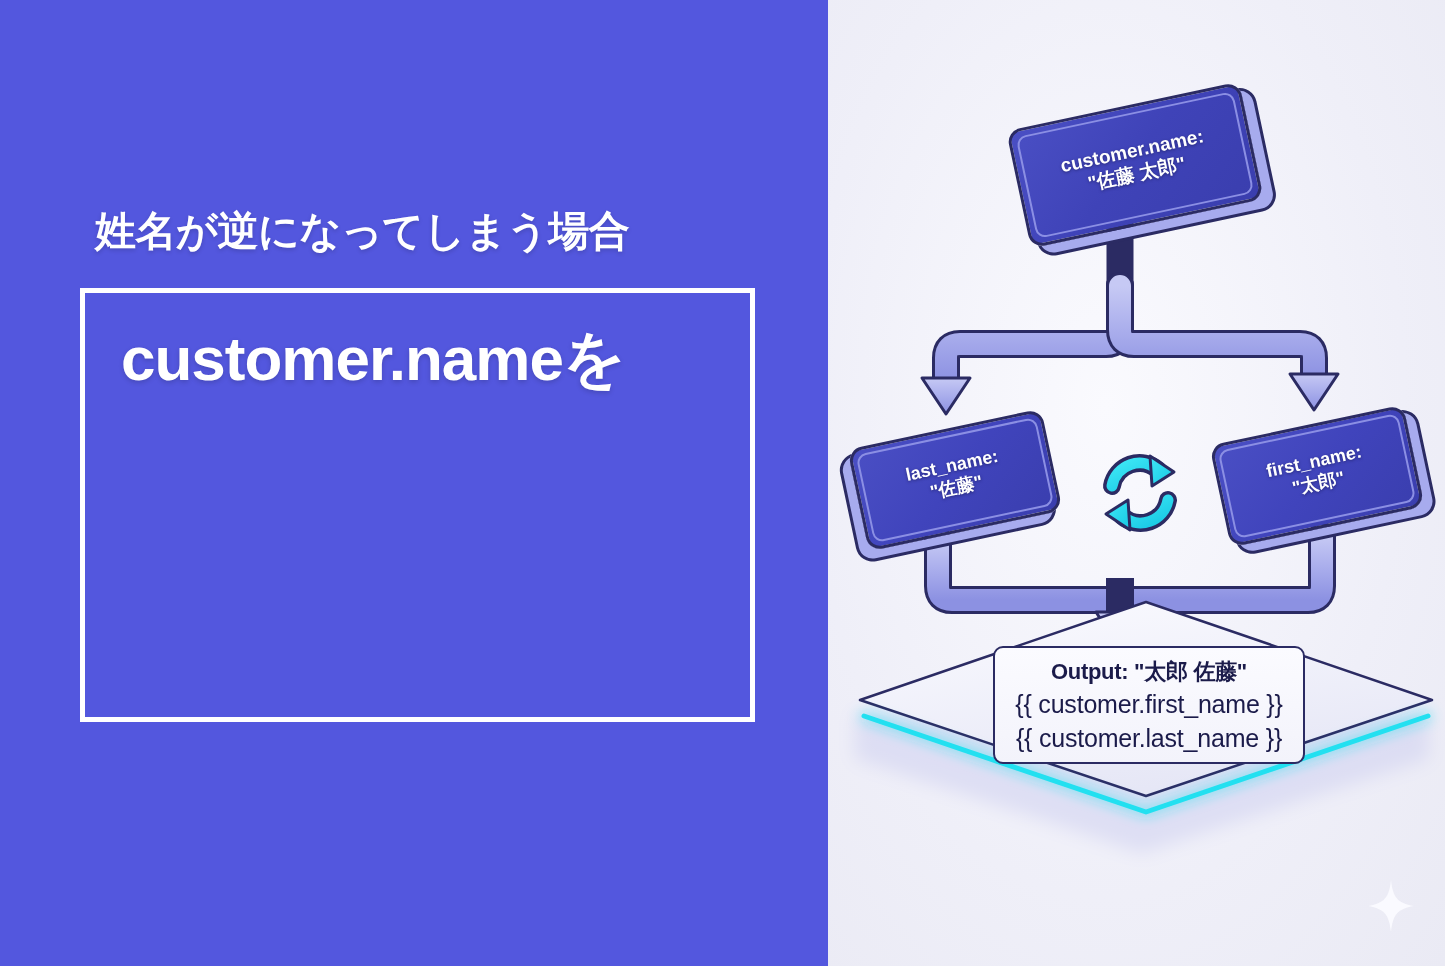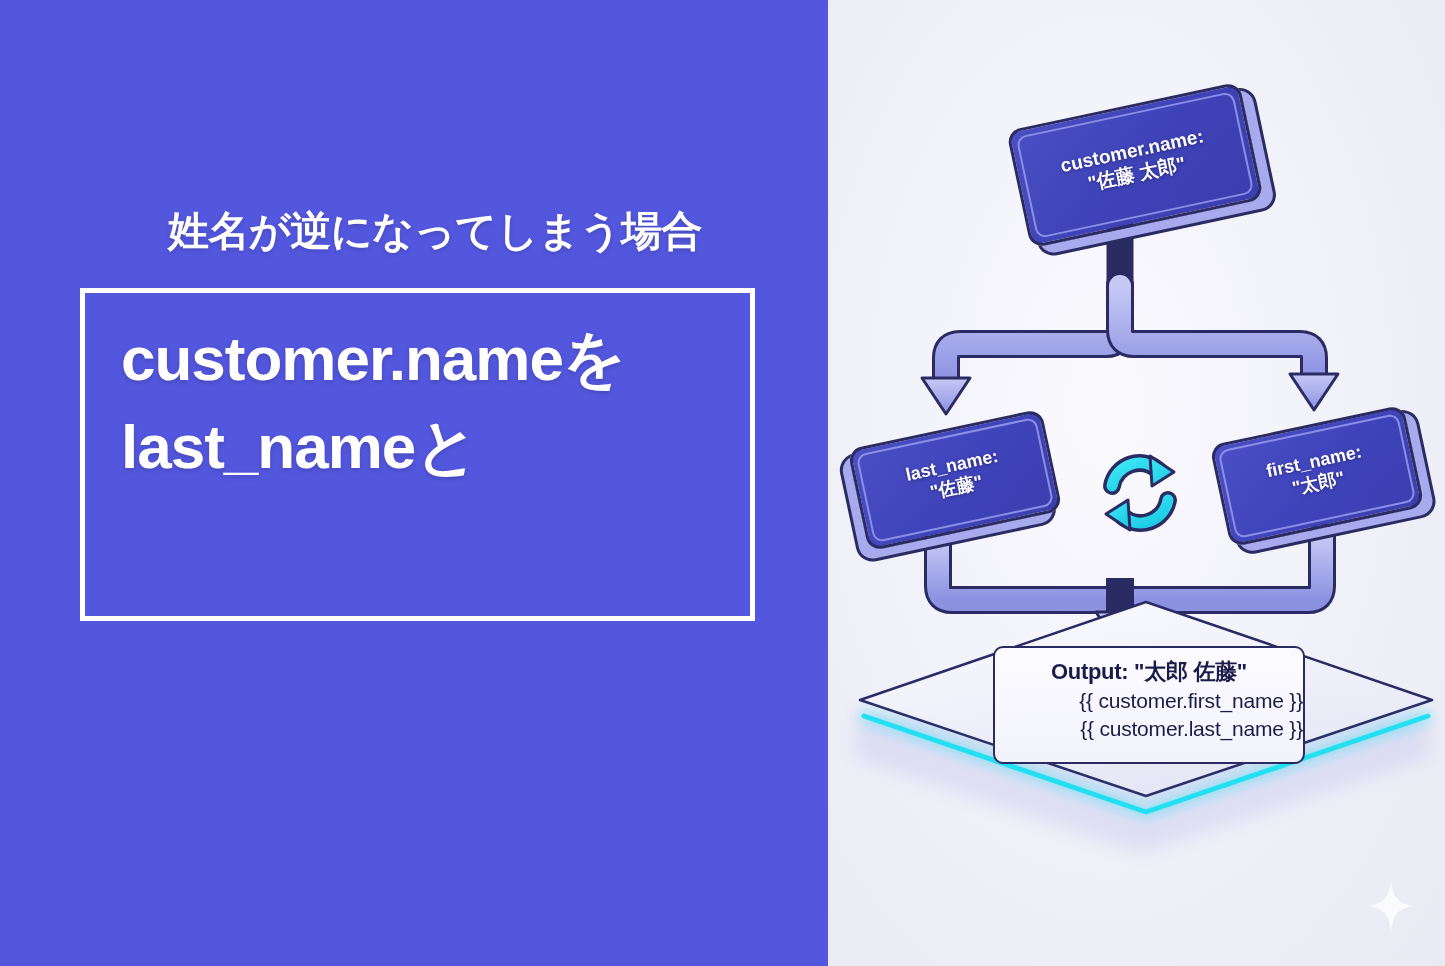--- a/index.html
+++ b/index.html
@@ -16,34 +16,33 @@
 
   
   #left-panel {
     position: absolute;
     left: 0; top: 0;
     width: 828px; height: 966px;
     background: #5357DE;
   }
   #eyebrow-heading {
     position: absolute;
-    left: 85px; top: 204px;
+    left: 95px; top: 204px;
     width: 700px;
     font-size: 41px;
     font-weight: bold;
     color: #FFFFFF;
     letter-spacing: -0.5px;
     white-space: nowrap;
     text-shadow: 0 2px 4px rgba(0,0,0,0.16);
-    text-align: center;
   }
   #title-frame {
     position: absolute;
     left: 80px; top: 288px;
-    width: 675px; height: 333px;
+    width: 675px; height: 434px;
     border: 5px solid #FFFFFF;
     background: transparent;
   }
   #title-lines {
     position: absolute;
     left: 36px; top: 22px;
     width: 640px;
   }
   .title-line {
     font-size: 62px;
@@ -153,25 +152,24 @@
     text-align: center;
     padding-top: 10px;
   }
   #output-headline {
     font-size: 22px;
     font-weight: bold;
     letter-spacing: -0.3px;
     line-height: 1.3;
   }
   .output-tpl {
-    font-size: 21px;
+    font-size: 25px;
     font-weight: normal;
     line-height: 1.36;
     letter-spacing: -0.2px;
-    text-align: right;
   }
 
   #sparkle {
     position: absolute;
     left: 540px; top: 880px;
     width: 46px; height: 52px;
     pointer-events: none;
   }
 </style>
 </head>
@@ -179,21 +177,20 @@
 
 <div id="stage">
 
   <div id="left-panel">
 
     <div id="eyebrow-heading">姓名が逆になってしまう場合</div>
 
     <div id="title-frame">
       <div id="title-lines">
         <div class="title-line">customer.nameを</div>
-        <div class="title-line">last_nameと</div>
       </div>
     </div>
 
   </div>
 
   <div id="right-panel">
 
     <svg id="diagram-svg" viewBox="0 0 617 966">
       <defs>
         <linearGradient id="pipeGrad" x1="0" y1="0" x2="0" y2="1">

